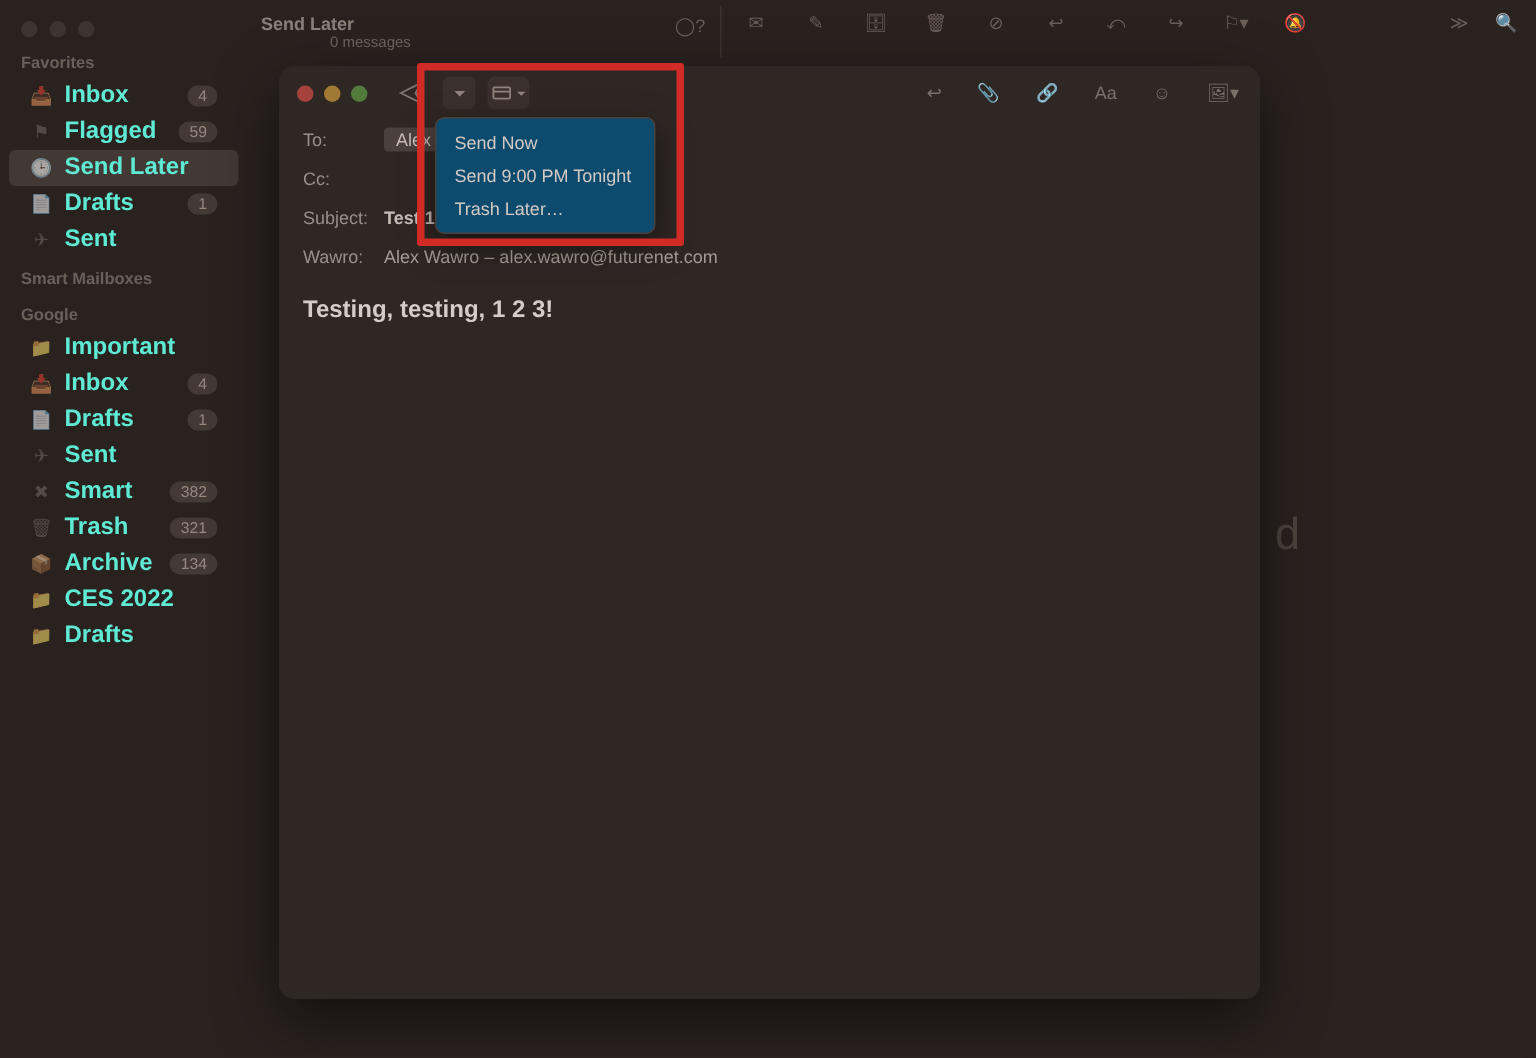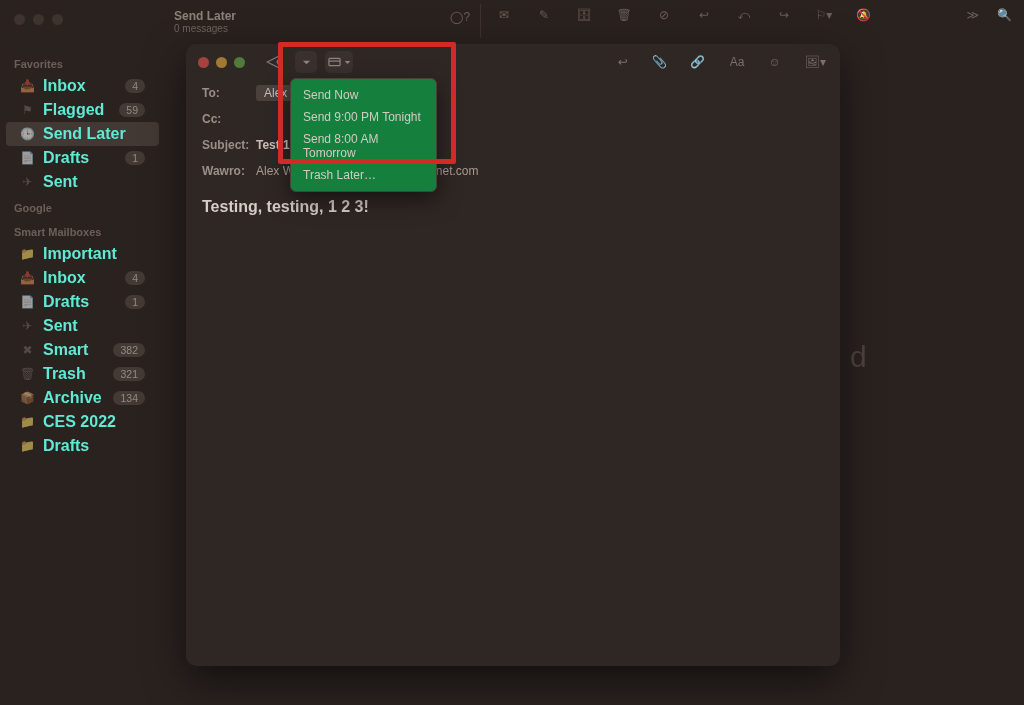--- a/index.html
+++ b/index.html
@@ -3,33 +3,33 @@
 <meta charset="utf-8">
 <style>
 * { margin: 0; padding: 0; box-sizing: border-box; font-family: -apple-system, "Helvetica Neue", Arial, sans-serif; }
 body { background: #2a221f; width: 1024px; height: 705px; overflow: hidden; color: #756a65; font-size: 12px; position: relative; }
 
 
 .main-traffic { position: absolute; top: 14px; left: 14px; display: flex; gap: 8px; }
 .main-traffic .light { width: 11px; height: 11px; border-radius: 50%; background: #3d332f; }
 
 
-.sidebar { position: absolute; top: 0; left: 0; width: 165px; height: 705px; padding-top: 50px; }
+.sidebar { position: absolute; top: 0; left: 0; width: 165px; height: 705px; padding-top: 28px; }
 .section-header { color: #6a605a; font-size: 11px; font-weight: 600; padding: 8px 14px 4px; }
 .sidebar-item { display: flex; align-items: center; padding: 4px 14px; gap: 8px; height: 24px; cursor: default; border-radius: 4px; margin: 0 6px; }
 .sidebar-item.active { background: #423935; }
 .sidebar-item .ico { width: 15px; opacity: 0.55; text-align:center; }
 .sidebar-item .lbl { flex: 1; color: #5eead4; font-size: 16px; font-weight: bold; }
 .sidebar-item .badge { background: #433a36; color: #948880; font-size: 10.5px; padding: 1px 7px; border-radius: 9px; min-width: 18px; text-align: center; }
 
 
 .header { position: absolute; top: 4px; left: 170px; right: 6px; height: 34px; display: flex; align-items: center; }
 .header .title-area { display: flex; flex-direction: column; padding-left: 4px; }
 .header .title { font-size: 12px; color: #8c817a; font-weight: 600; }
-.header .subtitle { font-size: 10px; color: #6f645e; }
+.header .subtitle { font-size: 10px; color: #6f645e; margin-left: 46px; }
 .mid-tools { position: absolute; top: 8px; left: 495px; display: flex; gap: 22px; color: #6a5f59; }
 .mid-sep { border-left: 1px solid #3c322f; height: 34px; position: absolute; left: 480px; top: 4px; }
 .mid-tools .tool { width: 18px; text-align: center; cursor: default; }
 .right-icons { position: absolute; top: 8px; right: 12px; display:flex; gap: 18px; color:#6a5f59; }
 .help-circle { position:absolute; top:10px; left:450px; color:#6a5f59; }
 
 
 .compose { position: absolute; top: 44px; left: 186px; width: 654px; height: 622px; background: #2f2724; border-radius: 10px; box-shadow: 0 14px 40px rgba(0,0,0,0.55); }
 .compose-titlebar { height: 36px; display: flex; align-items: center; padding: 0 12px; gap: 8px; position: relative; }
 .traffic { display: flex; gap: 7px; }
@@ -40,28 +40,28 @@
 .hdr-btn { background: #3a312e; width: 28px; height: 22px; border-radius: 5px; display:flex; align-items:center; justify-content:center; color:#8f847d; gap:3px; }
 .tb-right { position: absolute; right: 14px; display: flex; gap: 24px; color: #7b706a; }
 .tb-right .ti { cursor: default; }
 
 
 .highlight { position:absolute; top: 42px; left: 278px; width: 178px; height: 122px; border: 5px solid #d02b26; pointer-events: none; border-radius: 2px; z-index: 20; }
 
 
 .fields { padding: 0 16px; }
 .field-row { display: flex; align-items: center; height: 26px; font-size: 12px; border-bottom: none; color:#a29790; }
-.field-row .flabel { width: 54px; color: #9a8f88; font-weight: bold; }
+.field-row .flabel { width: 54px; color: #9a8f88; }
 .pill { background: #4a413d; color: #c7bdb6; padding: 1px 8px; border-radius: 3px; font-size: 12px; }
 .subj-val { color: #c7bdb6; font-weight: 600; }
 .from-val { color: #a69b94; }
 .body-area { padding: 14px 16px; color: #d4ccc6; font-size: 16px; font-weight: 600; }
 
 
-.dropdown { position: absolute; top: 34px; left: 104px; width: 147px; background: #15803d; border: 1px solid #4a413d; border-radius: 6px; padding: 5px 0; box-shadow: 0 8px 22px rgba(0,0,0,0.5); z-index: 15; }
+.dropdown { position: absolute; top: 34px; left: 104px; width: 147px; background: #0c4a6e; border: 1px solid #4a413d; border-radius: 6px; padding: 5px 0; box-shadow: 0 8px 22px rgba(0,0,0,0.5); z-index: 15; }
 .dropdown .ditem { padding: 4px 12px; color: #d3cac3; font-size: 12px; cursor: default; }
 
 svg { display: block; }
 .bg-letter { position:absolute; top: 340px; left: 850px; font-size: 30px; color:#4d433e; }
 </style>
 </head>
 <body>
 
 <div class="main-traffic">
   <div class="light"></div>
@@ -89,22 +89,22 @@
   <div class="sidebar-item">
     <span class="ico">📄</span>
     <span class="lbl">Drafts</span>
     <span class="badge">1</span>
   </div>
   <div class="sidebar-item">
     <span class="ico">✈</span>
     <span class="lbl">Sent</span>
   </div>
 
+  <div class="section-header">Smart Mailboxes</div>
   <div class="section-header">Google</div>
-  <div class="section-header">Smart Mailboxes</div>
 
   <div class="sidebar-item">
     <span class="ico">📁</span>
     <span class="lbl">Important</span>
   </div>
   <div class="sidebar-item">
     <span class="ico">📥</span>
     <span class="lbl">Inbox</span>
     <span class="badge">4</span>
   </div>
@@ -200,21 +200,20 @@
       <span class="ti">📎</span>
       <span class="ti">🔗</span>
       <span class="ti">Aa</span>
       <span class="ti">☺</span>
       <span class="ti">🖼▾</span>
     </div>
 
     <div class="dropdown">
       <div class="ditem">Send Now</div>
       <div class="ditem">Send 9:00 PM Tonight</div>
-      <div class="ditem">Send 8:00 AM Tomorrow</div>
       <div class="ditem">Trash Later…</div>
     </div>
   </div>
 
   <div class="fields">
     <div class="field-row">
       <span class="flabel">To:</span>
       <span class="pill">Alex Wawro</span>
     </div>
     <div class="field-row">

